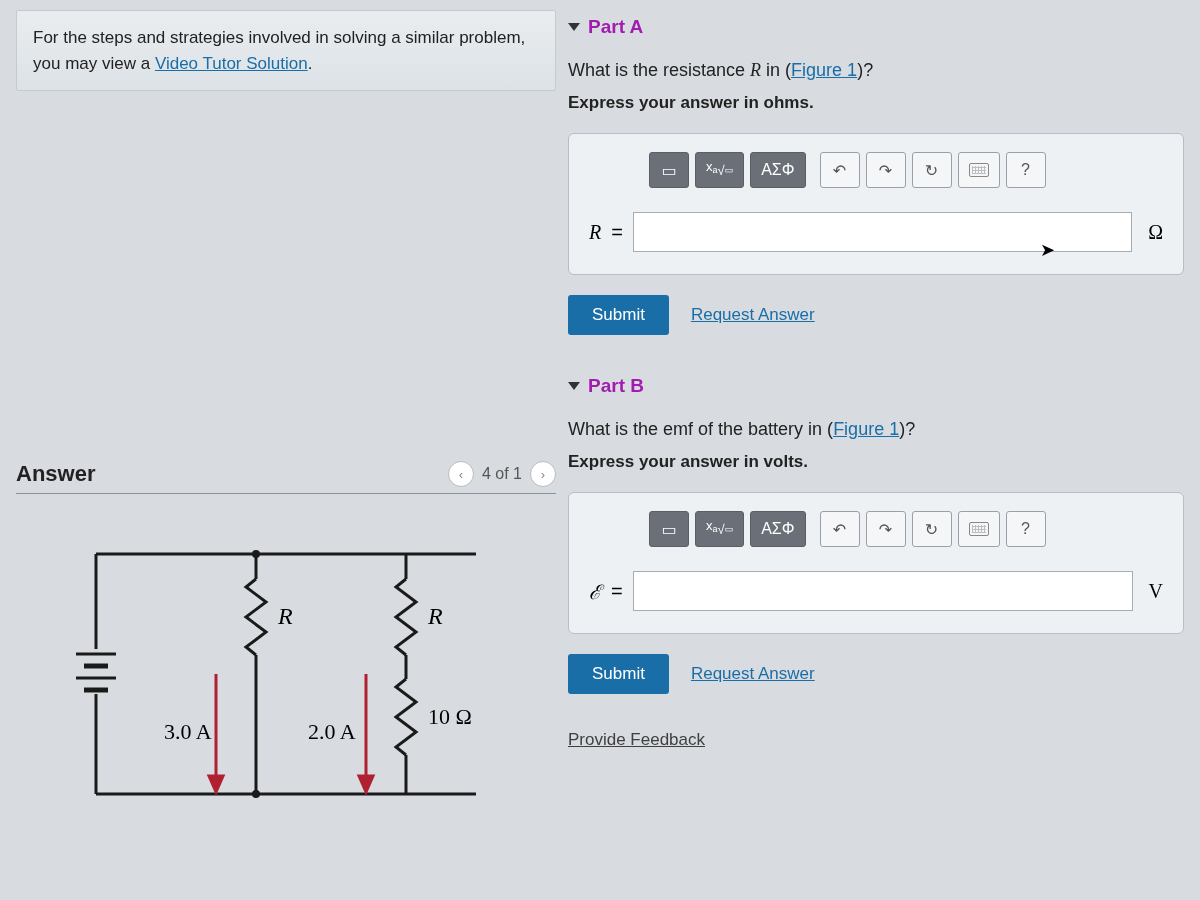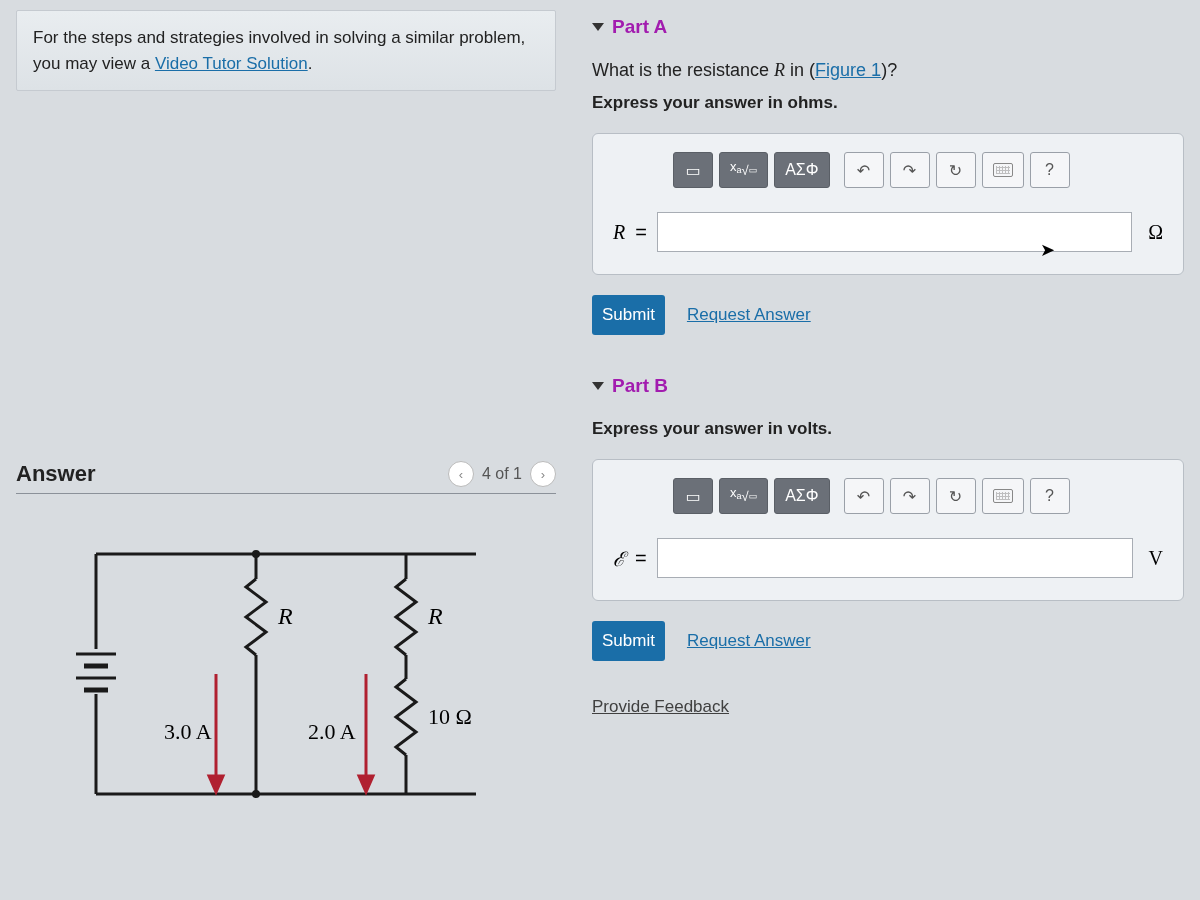--- a/index.html
+++ b/index.html
@@ -9,21 +9,21 @@
     width: 1200px;
     height: 900px;
     overflow: hidden;
     position: relative;
   }
   .container {
     display: flex;
     width: 100%;
     height: 100%;
     padding: 10px 16px;
-    gap: 36px;
+    gap: 12px;
   }
   .left-col {
     width: 540px;
     display: flex;
     flex-direction: column;
   }
   .right-col {
     flex: 1;
     display: flex;
     flex-direction: column;
@@ -128,21 +128,21 @@
   .action-row {
     display: flex;
     align-items: center;
     gap: 22px;
     margin-bottom: 40px;
   }
   .submit-btn {
     background: #1a6ea8;
     color: #fff;
     border: none;
-    padding: 10px 10px;
+    padding: 10px 24px;
     font-size: 17px;
     border-radius: 3px;
     cursor: pointer;
   }
   .link-btn {
     color: #1a6ea8;
     text-decoration: underline;
     font-size: 17px;
     cursor: pointer;
     background: none; border: none;
@@ -291,20 +291,23 @@
 
     <div class="action-row">
       <button class="submit-btn">Submit</button>
       <button class="link-btn">Request Answer</button>
     </div>
 
     <div class="part-header">
       <span class="caret"></span>
       <span>Part B</span>
     </div>
+    <div class="question">
+      <span>What is the emf of the battery in (</span><a href="#">Figure 1</a><span>)?</span>
+    </div>
     <div class="instruct">Express your answer in volts.</div>
 
     <div class="answer-box">
       <div class="toolbar">
         <div class="tool-btn dark">▭</div>
         <div class="tool-btn dark" style="font-size:13px">
           <span style="position:relative;top:-4px">x</span><sup style="font-size:9px">a</sup>√<sub style="font-size:9px">▭</sub>
         </div>
         <div class="tool-btn dark">ΑΣΦ</div>
         <div class="tool-spacer"></div>

